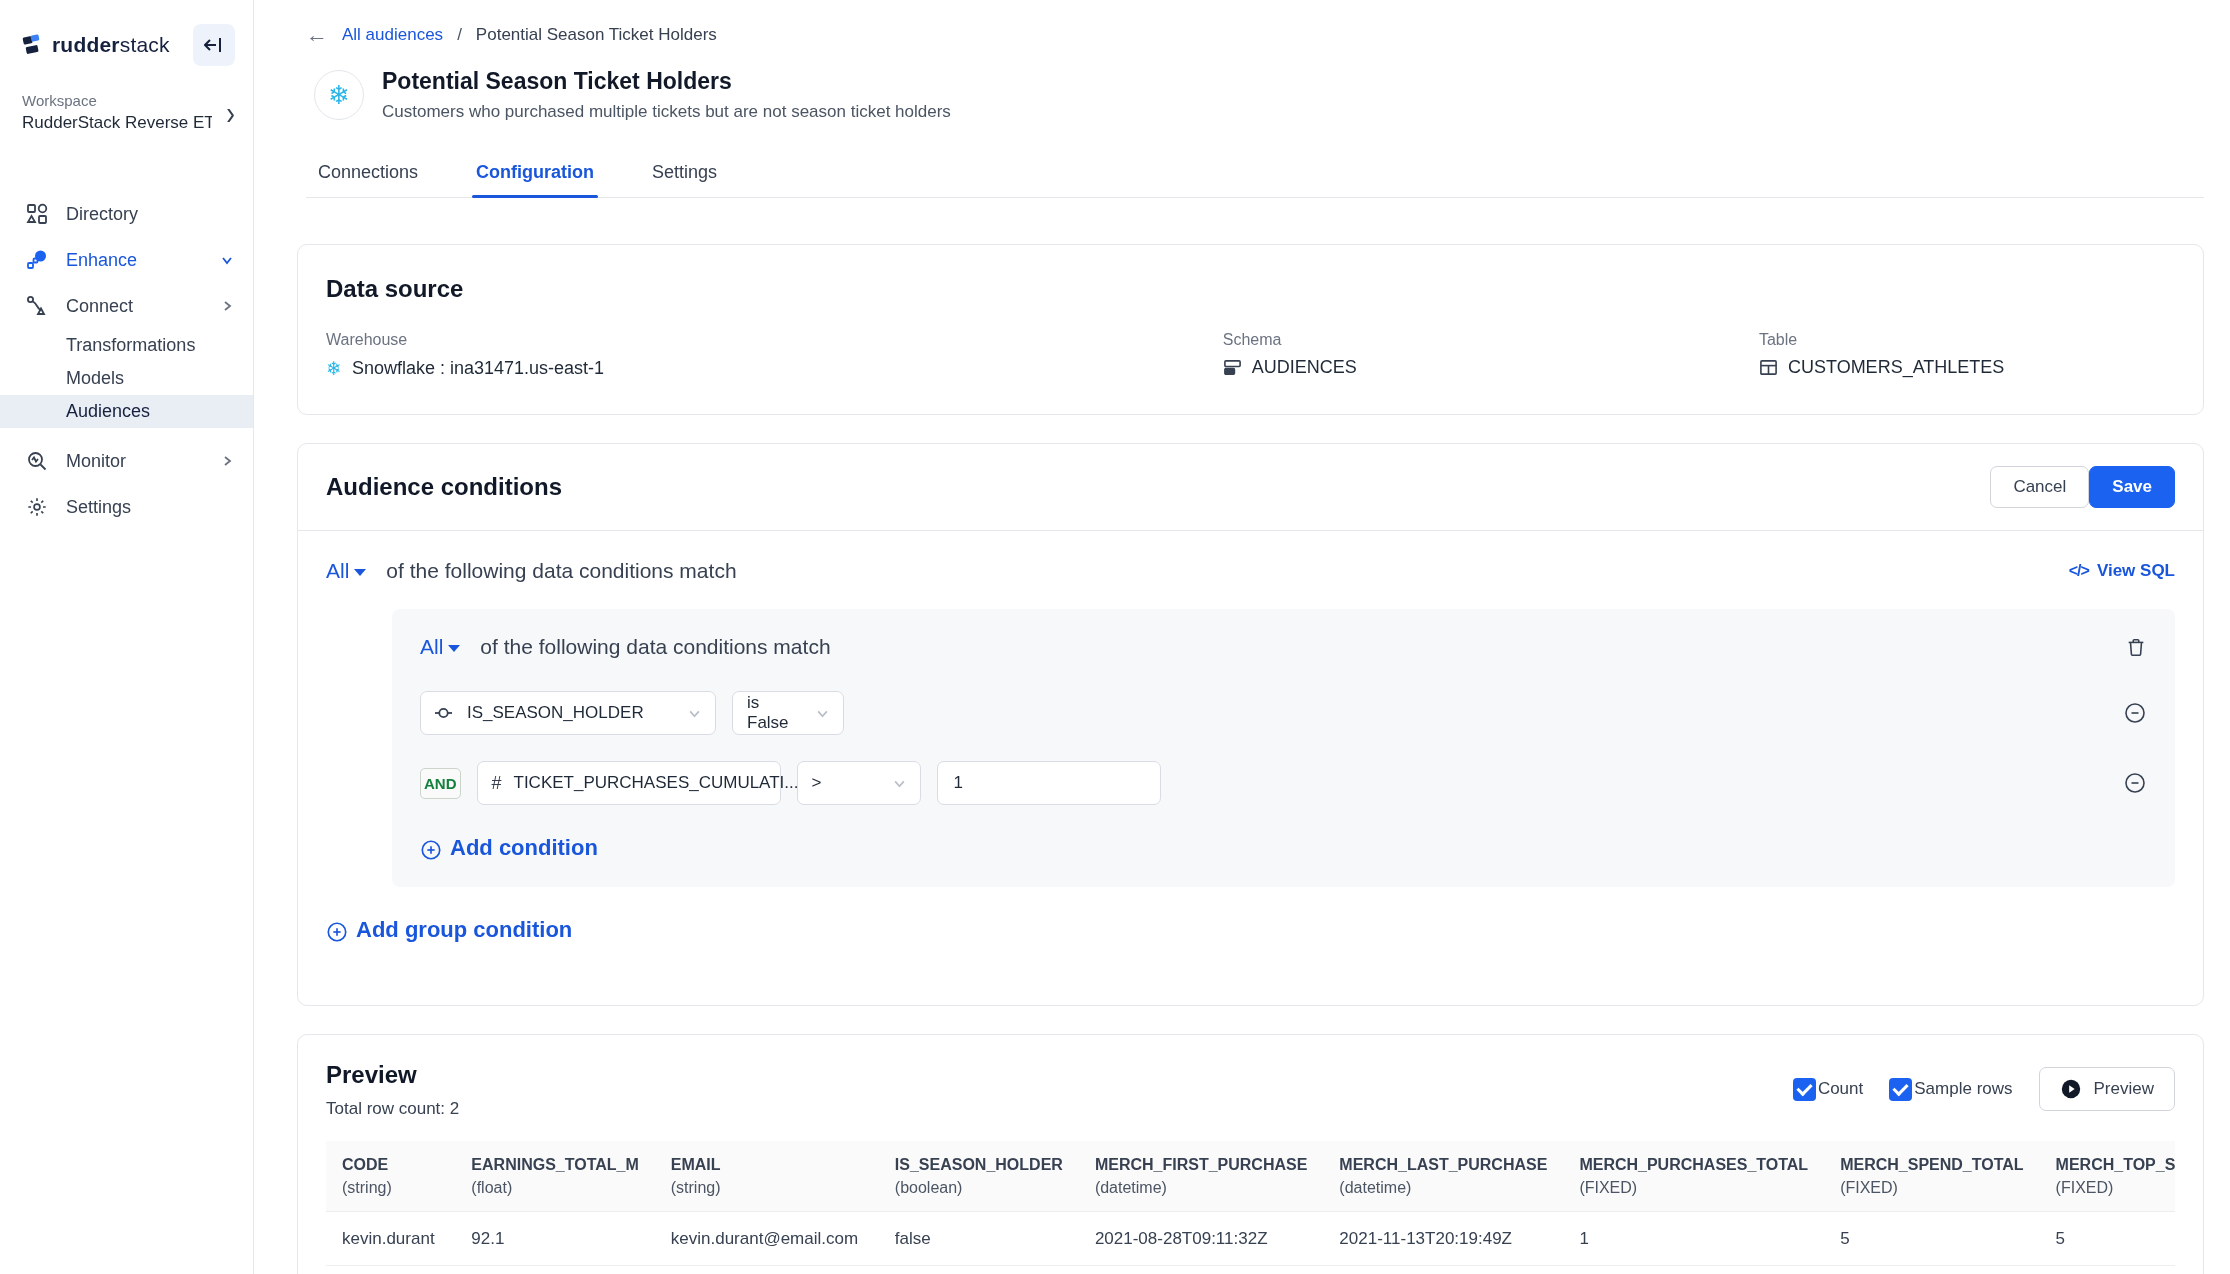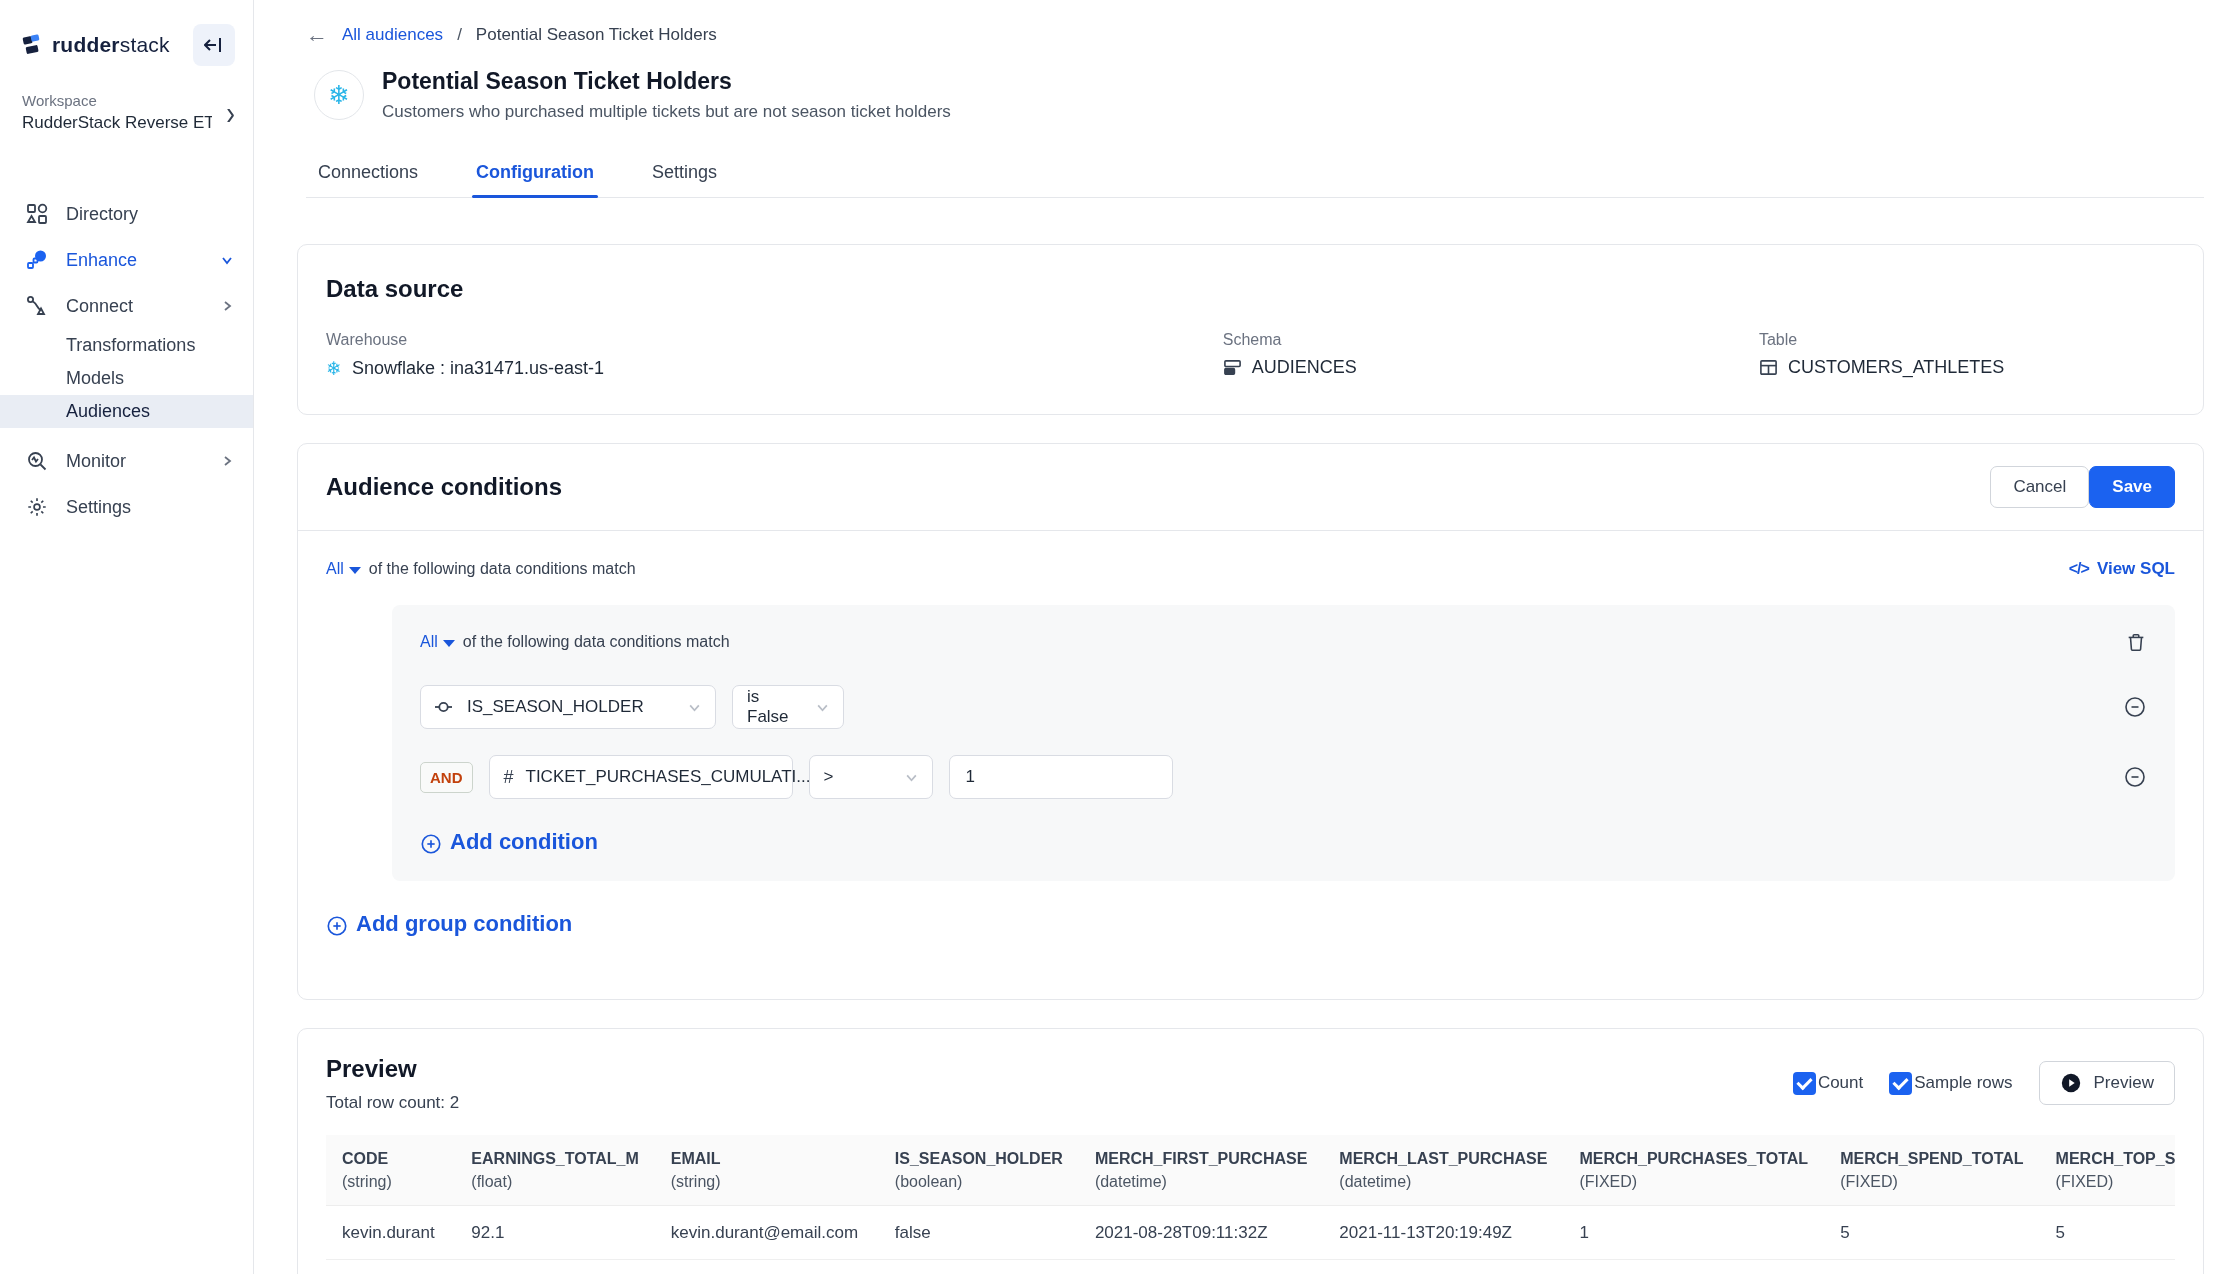--- a/index.html
+++ b/index.html
@@ -59,41 +59,41 @@
   .ds-label { font-size:16px; color:#6b7280; }
   .ds-value { display:flex; align-items:center; gap:10px; margin-top:8px; font-size:18px; color:#1f2937; }
 
   .card-conditions { margin-top:28px; }
   .cond-header { display:flex; align-items:center; justify-content:space-between; padding:22px 28px; }
   .btn-row { display:flex; }
   .btn { font-size:17px; border-radius:7px; padding:10px 22px; cursor:pointer; border:1px solid #d1d5db; background:#fff; color:#374151; }
   .btn-primary { background:#1b62f0; border-color:#1b62f0; color:#fff; font-weight:600; }
   .cond-body { border-top:1px solid #e5e7eb; padding:28px 28px 30px; }
   .match-row { display:flex; align-items:center; justify-content:space-between; }
-  .match-left { display:flex; align-items:center; gap:8px; font-size:16px; color:#374151; }
+  .match-left { display:flex; align-items:center; gap:20px; font-size:21px; color:#374151; }
   .match-all { color:#1a56db; cursor:pointer; display:flex; align-items:center; gap:5px; }
   .caret-down { width:0; height:0; border-left:6px solid transparent; border-right:6px solid transparent;
     border-top:7px solid #1a56db; display:inline-block; margin-top:2px; }
   .view-sql { display:flex; align-items:center; gap:8px; color:#1a56db; font-size:17px; font-weight:600; cursor:pointer; }
   .code-glyph { font-size:16px; font-weight:700; letter-spacing:-1px; }
   .group-box { margin-top:26px; margin-left:66px; background:#f7f8f9; border-radius:8px; padding:26px 28px; }
   .group-head { display:flex; align-items:center; justify-content:space-between; }
   .cond-row { display:flex; align-items:center; gap:16px; margin-top:26px; }
   .cond-row.first { margin-top:32px; }
   .select { display:inline-flex; align-items:center; gap:12px; height:44px; background:#fff;
     border:1px solid #d9dce3; border-radius:7px; padding:0 14px; font-size:17px; color:#1f2937; cursor:pointer; }
   .select .sel-caret { margin-left:auto; color:#b9bec7; font-size:15px; }
   .sel-field1 { width:296px; }
   .sel-op1 { width:112px; }
   .sel-field2 { width:304px; }
   .sel-op2 { width:124px; }
   .cond-input { height:44px; width:224px; border:1px solid #d9dce3; border-radius:7px; padding:0 16px;
     font-size:17px; color:#1f2937; font-family:inherit; }
-  .and-chip { font-size:15px; font-weight:700; color:#c2410c; background:#f9faf9; border:1px solid #ccd4cc;
-    border-radius:5px; padding:6px 9px; }
+  .and-chip { font-size:15px; font-weight:700; color:#15803d; background:#f9faf9; border:1px solid #ccd4cc;
+    border-radius:5px; padding:6px 3px; }
   .row-spacer { flex:1; }
   .icon-btn { background:none; border:none; cursor:pointer; display:flex; align-items:center; padding:0; }
   .add-link { display:flex; align-items:flex-end; gap:8px; color:#1a56db; font-size:22px; font-weight:700;
     cursor:pointer; margin-top:30px; width:fit-content; }
   .add-group { margin:30px 0 0 0; padding:0 0 32px 0; }
   .field-icon { color:#374151; display:flex; align-items:center; }
   .hash-icon { font-size:18px; color:#374151; font-weight:400; }
 
   
   .card-preview { margin-top:28px; padding:26px 28px 30px; }

